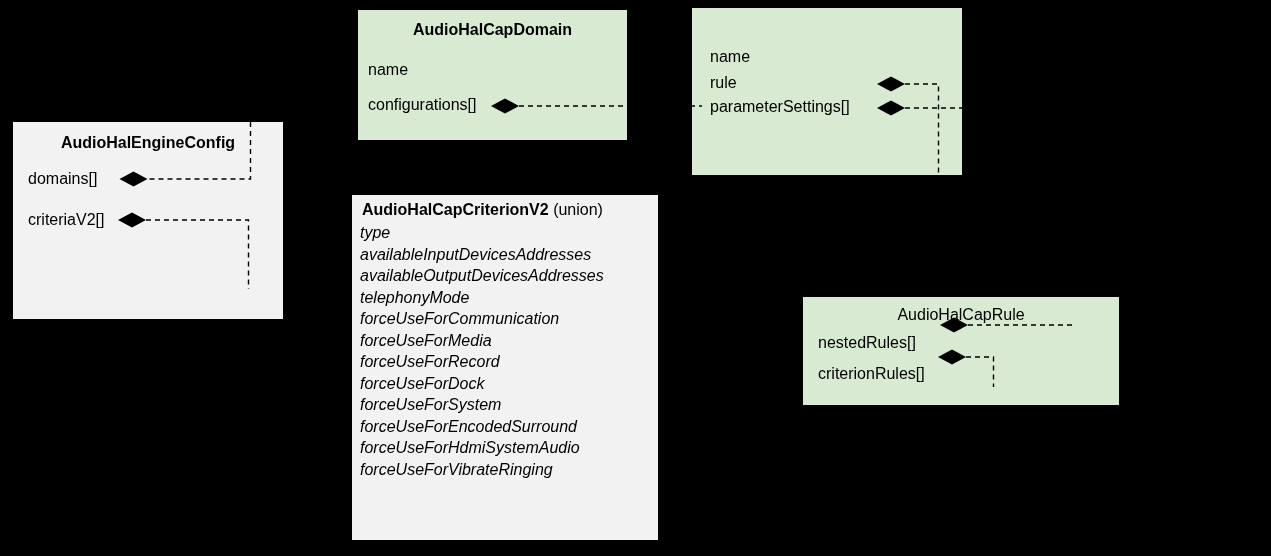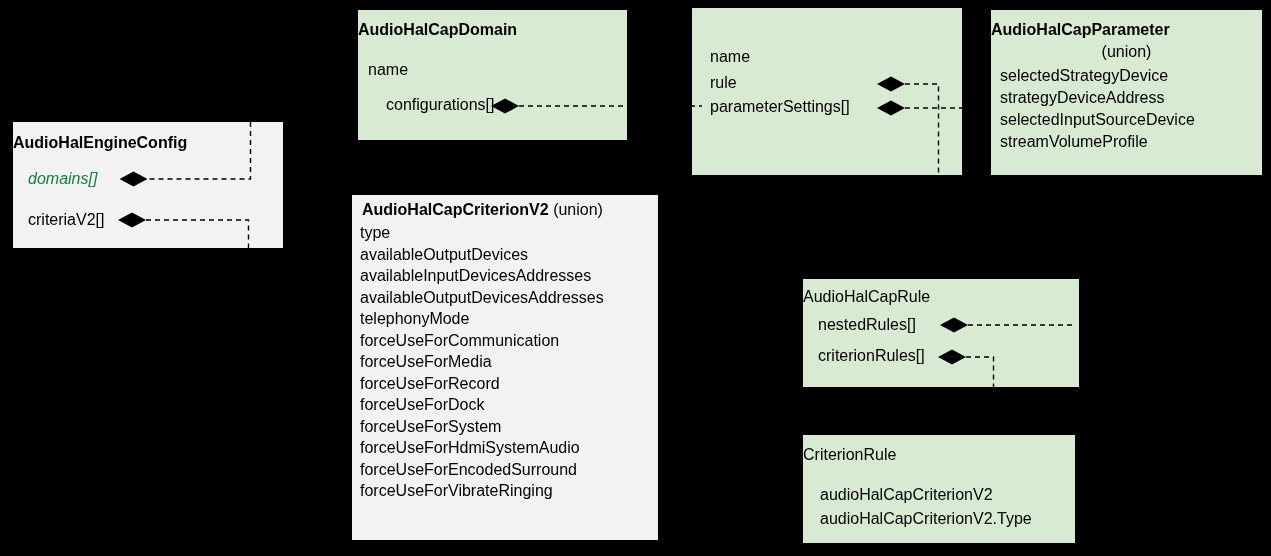--- a/index.html
+++ b/index.html
@@ -19,20 +19,21 @@
     position: absolute;
     color: #000000;
     box-sizing: border-box;
   }
   .box.green { background: #d9ead3; }
   .box.gray  { background: #f2f2f2; }
   .title {
     position: absolute;
     left: 0;
     right: 0;
+    text-align: center;
     font-weight: bold;
     font-size: 16px;
     line-height: 20px;
     white-space: nowrap;
   }
   .title.regular { font-weight: normal; }
   .title.leftal { text-align: center; }
   .subtitle {
     position: absolute;
     left: 0;
@@ -41,28 +42,28 @@
     font-weight: normal;
     font-size: 16px;
     line-height: 20px;
   }
   .line {
     position: absolute;
     font-size: 16px;
     line-height: 20px;
     white-space: nowrap;
   }
-  .green-text { color: #15803d; font-style: italic; }
+  .green-text { color: #000000; }
   .fields-stack {
     position: absolute;
     font-size: 16px;
     white-space: nowrap;
   }
   .fields-stack > div { line-height: 22px; }
-  .fields-stack.tight > div { line-height: 21.5px; }
+  .fields-stack.tight > div { line-height: 21.5px; font-style: italic; }
   .suffix-regular { font-weight: normal; }
   #connector-overlay {
     position: absolute;
     left: 0;
     top: 0;
     z-index: 5;
     pointer-events: none;
   }
   .conn {
     fill: none;
@@ -70,81 +71,65 @@
     stroke-width: 1.4;
     stroke-dasharray: 5 4;
   }
   .diamond { fill: #000000; stroke: none; }
 </style>
 </head>
 <body>
 
 <div id="canvas">
 
-  <div class="box gray" style="left:13px;top:122px;width:270px;height:126px">
+  <div class="box gray" style="left:13px;top:122px;width:270px;height:197px">
     <div class="title" style="top:11px">AudioHalEngineConfig</div>
     <div class="line green-text" style="left:15px;top:47px">domains[]</div>
     <div class="line" style="left:15px;top:88px">criteriaV2[]</div>
   </div>
 
   <div class="box green" style="left:358px;top:10px;width:269px;height:130px">
     <div class="title" style="top:10px">AudioHalCapDomain</div>
     <div class="line" style="left:10px;top:50px">name</div>
-    <div class="line" style="left:28px;top:85px">configurations[]</div>
+    <div class="line" style="left:10px;top:85px">configurations[]</div>
   </div>
 
   <div class="box green" style="left:692px;top:8px;width:270px;height:167px">
     <div class="line" style="left:18px;top:39px">name</div>
     <div class="line" style="left:18px;top:65px">rule</div>
     <div class="line" style="left:18px;top:89px">parameterSettings[]</div>
   </div>
 
-  <div class="box green" style="left:991px;top:10px;width:271px;height:165px">
-    <div class="title" style="top:10px">AudioHalCapParameter</div>
-    <div class="subtitle" style="top:32px">(union)</div>
-    <div class="fields-stack" style="left:9px;top:55px">
-      <div>selectedStrategyDevice</div>
-      <div>strategyDeviceAddress</div>
-      <div>selectedInputSourceDevice</div>
-      <div>streamVolumeProfile</div>
-    </div>
-  </div>
 
   <div class="box gray" style="left:352px;top:195px;width:306px;height:345px">
     <div class="title leftal" style="top:5px;left:10px;right:auto">
       <span>AudioHalCapCriterionV2</span><span class="suffix-regular"> (union)</span>
     </div>
     <div class="fields-stack tight" style="left:8px;top:27px">
       <div>type</div>
-      <div>availableOutputDevices</div>
       <div>availableInputDevicesAddresses</div>
       <div>availableOutputDevicesAddresses</div>
       <div>telephonyMode</div>
       <div>forceUseForCommunication</div>
       <div>forceUseForMedia</div>
       <div>forceUseForRecord</div>
       <div>forceUseForDock</div>
       <div>forceUseForSystem</div>
+      <div>forceUseForEncodedSurround</div>
       <div>forceUseForHdmiSystemAudio</div>
-      <div>forceUseForEncodedSurround</div>
       <div>forceUseForVibrateRinging</div>
     </div>
   </div>
 
-  <div class="box green" style="left:803px;top:279px;width:276px;height:108px">
+  <div class="box green" style="left:803px;top:297px;width:316px;height:108px">
     <div class="title regular" style="top:8px">AudioHalCapRule</div>
     <div class="line" style="left:15px;top:36px">nestedRules[]</div>
     <div class="line" style="left:15px;top:67px">criterionRules[]</div>
   </div>
 
-  <div class="box green" style="left:803px;top:435px;width:272px;height:108px">
-    <div class="title regular" style="top:10px">CriterionRule</div>
-    <div class="line" style="left:17px;top:50px">audioHalCapCriterionV2</div>
-    <div class="line" style="left:17px;top:74px">audioHalCapCriterionV2.Type</div>
-  </div>
 
   <svg id="connector-overlay" width="1271" height="556" viewBox="0 0 1271 556">
     <path class="conn" d="M250.5,122 V179 H147.5"></path>
     <path class="conn" d="M146,220 H248.5 V289"></path>
     <path class="conn" d="M519,106 H702"></path>
     <path class="conn" d="M905,84 H938.5 V175"></path>
     <path class="conn" d="M905,108 H990"></path>
     <path class="conn" d="M968,325 H1073"></path>
     <path class="conn" d="M966,357 H993.5 V387"></path>
 

